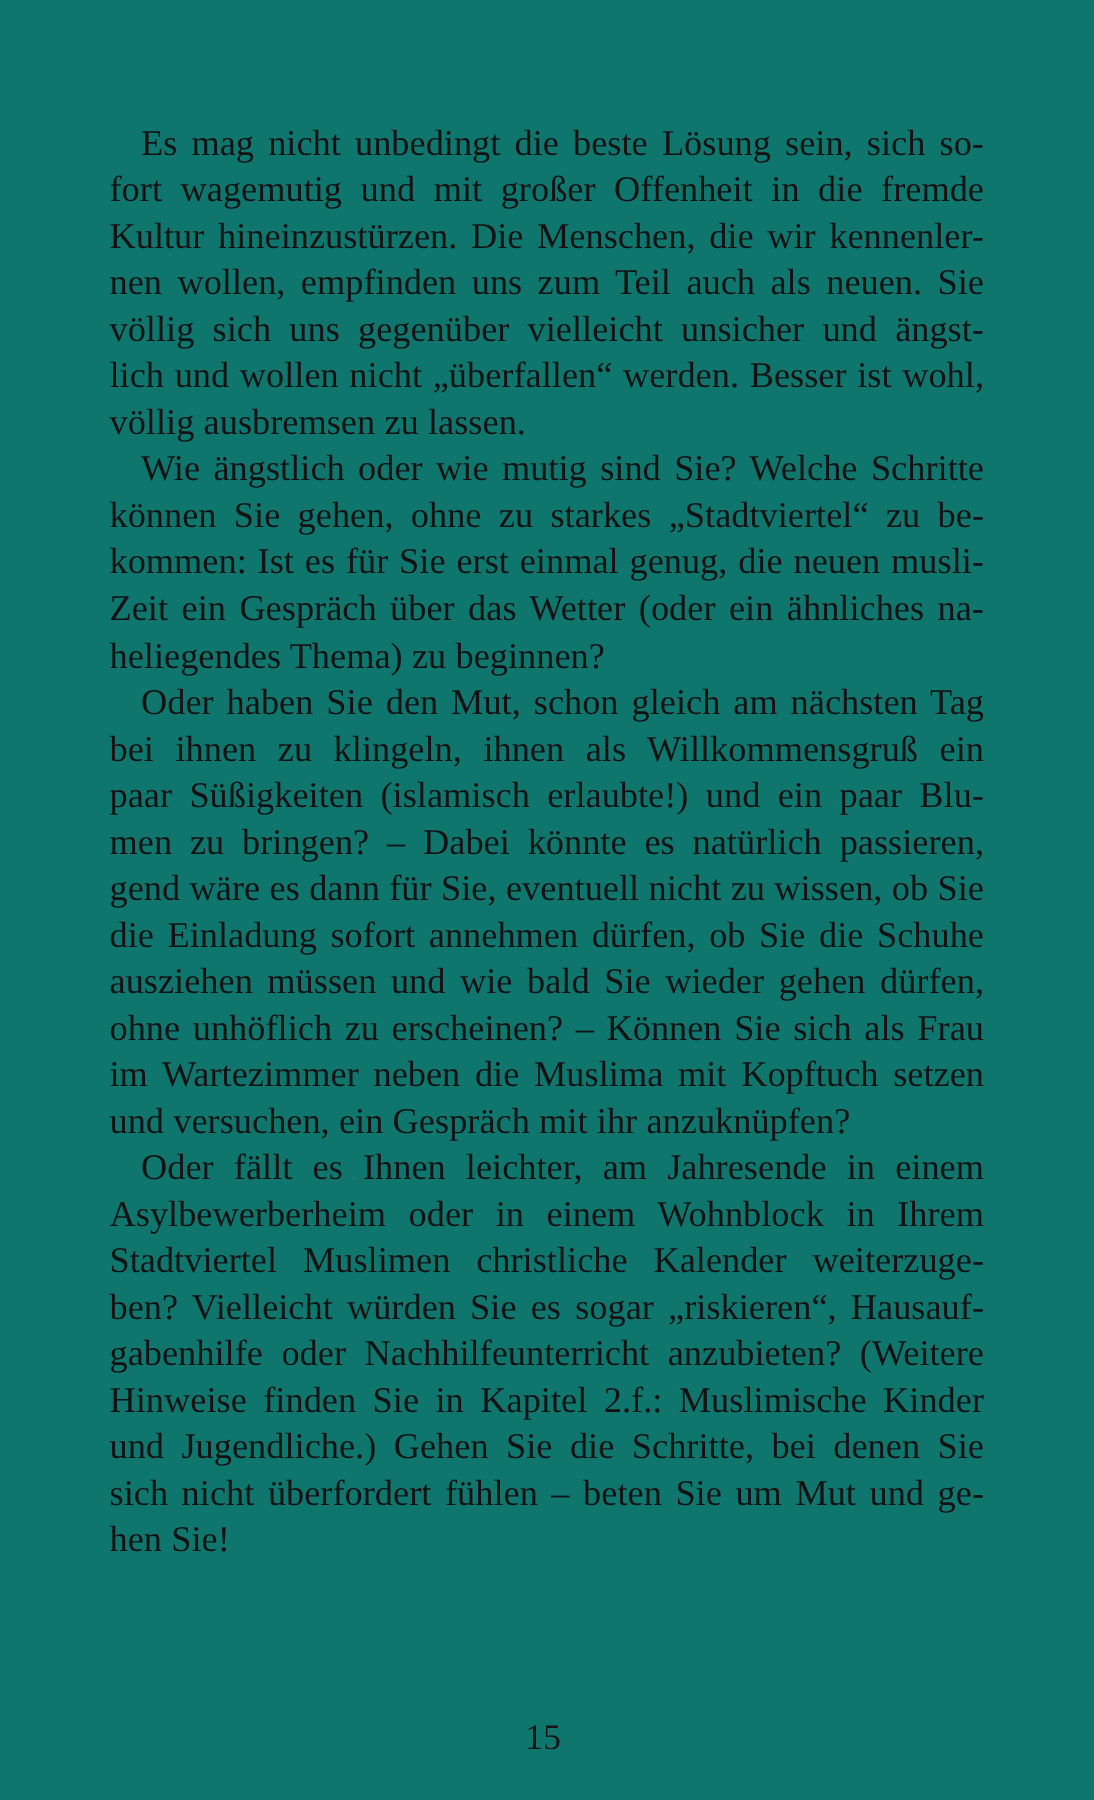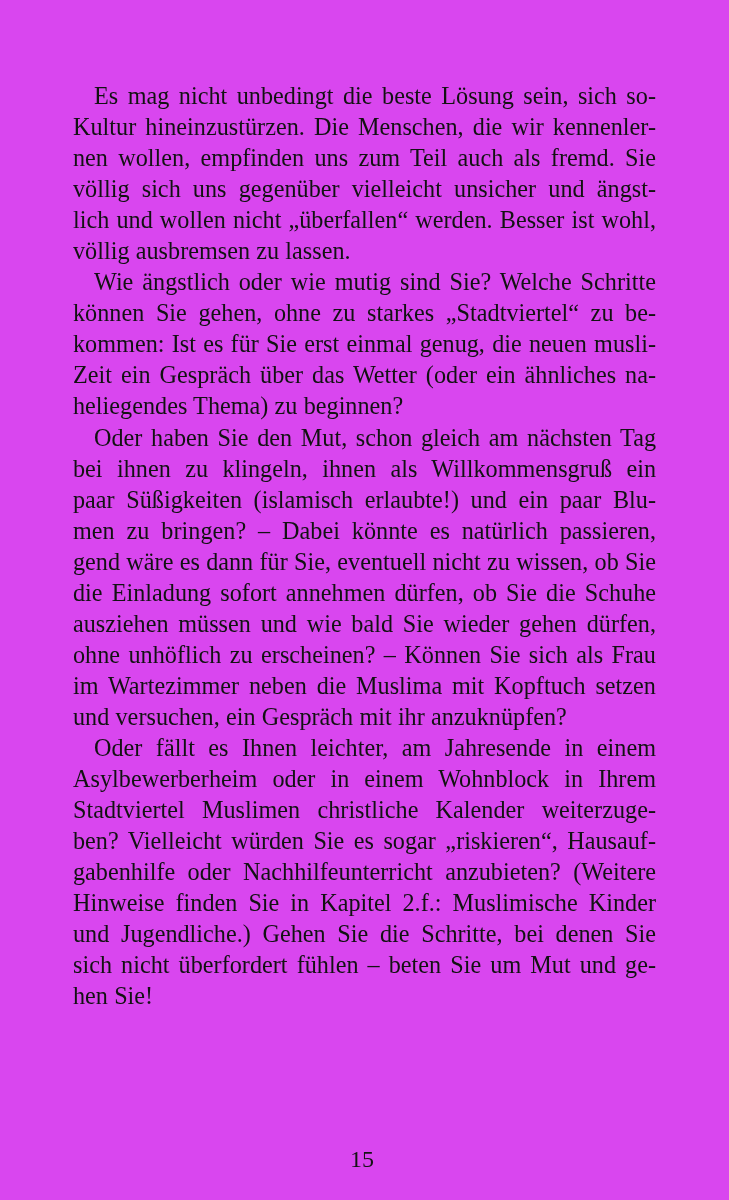--- a/index.html
+++ b/index.html
@@ -14,21 +14,21 @@
     font-family: "Liberation Serif", "DejaVu Serif", serif;
     color: #111111;
     overflow: hidden;
   }
   .page {
     position: absolute;
     left: 0;
     top: 0;
     width: 729px;
     height: 1200px;
-    background: #d946ef;
+    background: #0f766e;
   }
   .text-block {
     position: absolute;
     left: 73px;
     top: 80px;
     width: 583px;
   }
   .para {
     margin: 0;
     font-size: 24.2px;
@@ -72,22 +72,23 @@
 </style>
 </head>
 <body>
 
 <div class="page">
 
   <div class="text-block">
 
     <p class="para">
       <span class="ln"><span class="indent"></span><span>Es mag nicht unbedingt die beste Lösung sein, sich so-</span></span>
+      <span class="ln">fort wagemutig und mit großer Offenheit in die fremde</span>
       <span class="ln">Kultur hineinzustürzen. Die Menschen, die wir kennenler-</span>
-      <span class="ln">nen wollen, empfinden uns zum Teil auch als fremd. Sie</span>
+      <span class="ln">nen wollen, empfinden uns zum Teil auch als neuen. Sie</span>
       <span class="ln">völlig sich uns gegenüber vielleicht unsicher und ängst-</span>
       <span class="ln">lich und wollen nicht „überfallen“ werden. Besser ist wohl,</span>
       <span class="ln last">völlig ausbremsen zu lassen.</span>
     </p>
 
     <p class="para">
       <span class="ln"><span class="indent"></span><span>Wie ängstlich oder wie mutig sind Sie? Welche Schritte</span></span>
       <span class="ln">können Sie gehen, ohne zu starkes „Stadtviertel“ zu be-</span>
       <span class="ln">kommen: Ist es für Sie erst einmal genug, die neuen musli-</span>
       <span class="ln">Zeit ein Gespräch über das Wetter (oder ein ähnliches na-</span>

